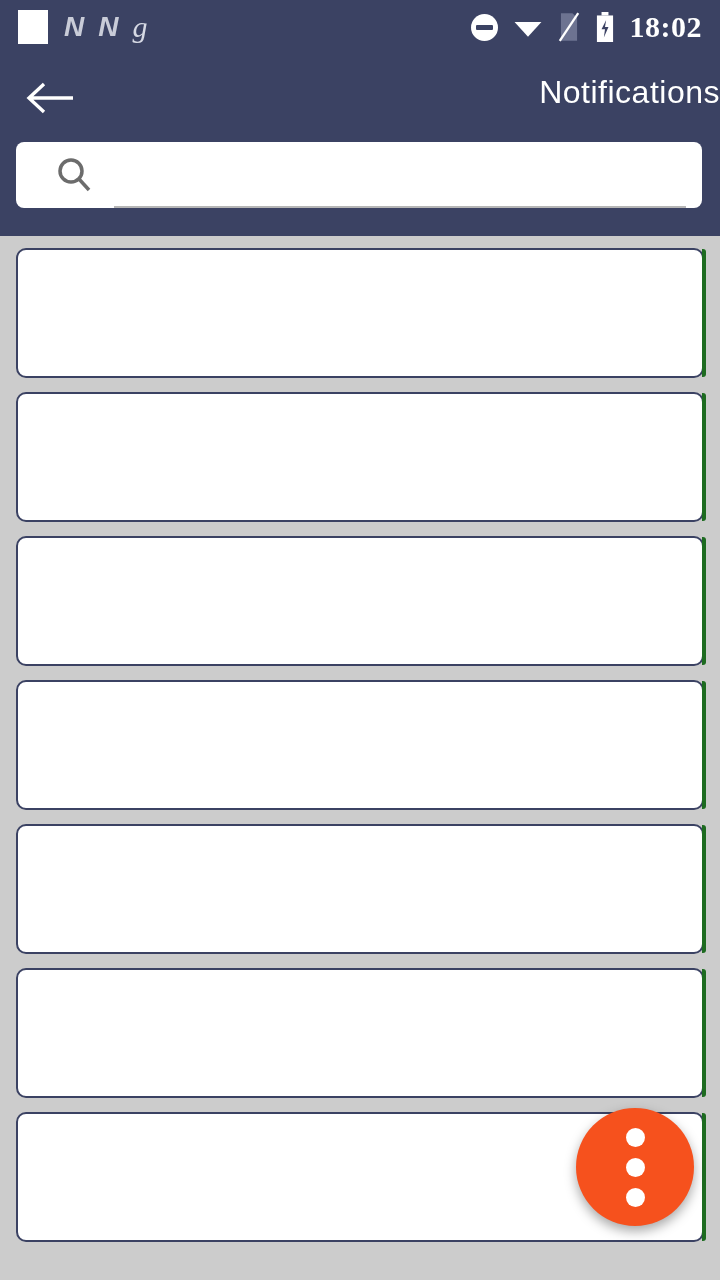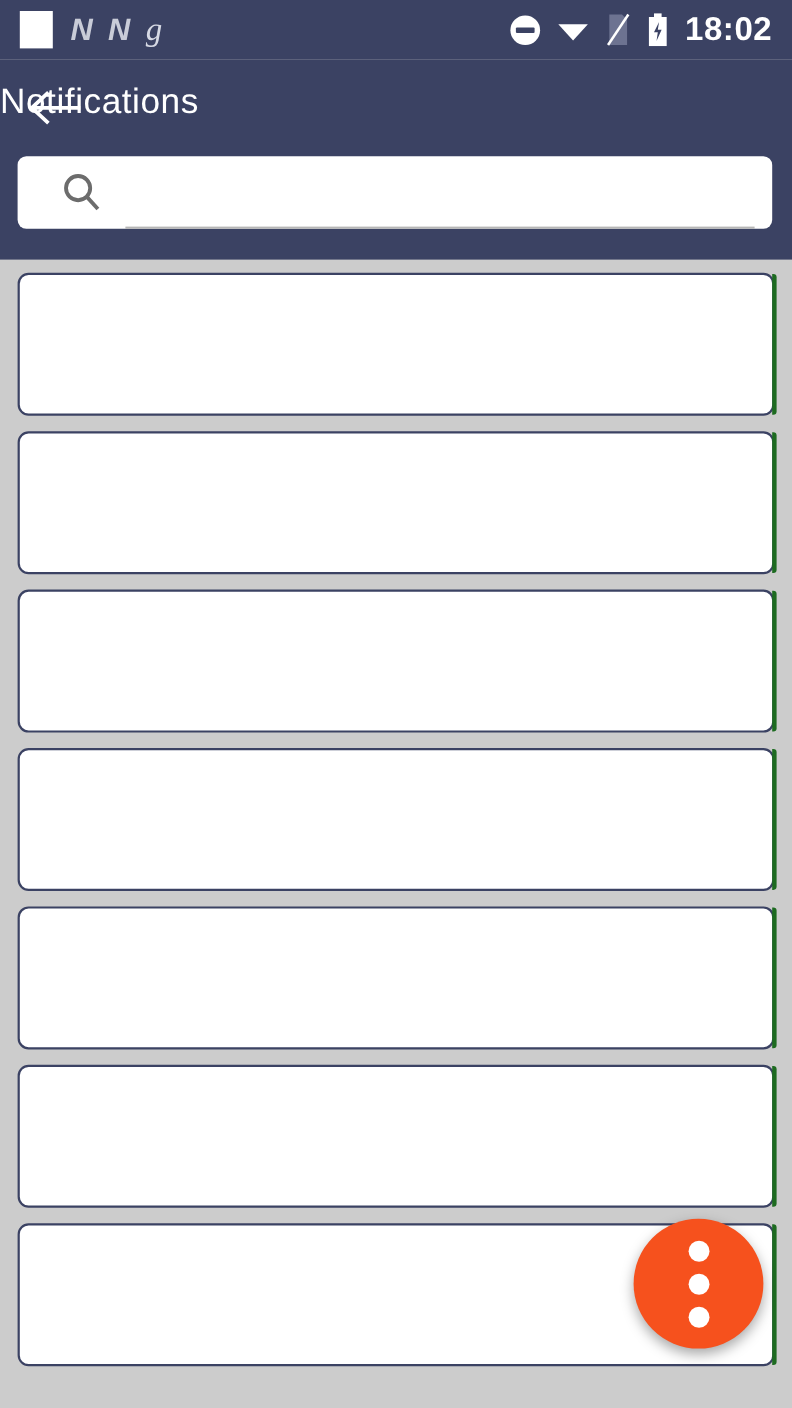--- a/index.html
+++ b/index.html
@@ -10,39 +10,39 @@
     overflow: hidden;
   }
   .screen { position: relative; width: 720px; height: 1280px; background: #cccccc; overflow: hidden; }
 
   
   .statusbar {
     height: 54px; background: #3b4263; display: flex; align-items: center;
     padding: 0 18px; color: #ffffff;
   }
   .sb-left { display: flex; align-items: center; gap: 16px; }
-  .sb-right { margin-left: auto; display: flex; align-items: center; gap: 15px; }
+  .sb-right { margin-left: auto; display: flex; align-items: center; gap: 15px; font-family: Liberation Serif, serif; }
   .sb-square { width: 30px; height: 34px; background: #ffffff; }
   .sb-n { font-size: 28px; font-weight: bold; font-style: italic; color: #c9ccd8; letter-spacing: -2px; }
   .sb-g { font-size: 30px; font-style: italic; color: #d6d9e4; font-family: "Liberation Serif", serif; }
   .sb-time { font-size: 30px; font-weight: bold; letter-spacing: 0.5px; }
   .icon-dnd { width: 27px; height: 27px; border-radius: 50%; background: #fff; position: relative; }
   .icon-dnd::after { content:""; position:absolute; left:5px; top:11px; width:17px; height:5px; background:#3b4263; border-radius:1px;}
   .icon-wifi { width: 30px; height: 22px; }
   .icon-sim { width: 22px; height: 30px; position: relative; }
   .icon-batt { width: 20px; height: 30px; }
 
   
   .appbar { background: #3b4263; height: 182px; position: relative; }
   .back-btn {
     position: absolute; left: 22px; top: 16px; width: 56px; height: 56px;
     display: flex; align-items: center; justify-content: center; cursor: pointer;
   }
   .page-title {
-    position: absolute; left: 0; right: 0; top: 20px; text-align: left;
+    position: absolute; left: 0; right: 0; top: 20px; text-align: right;
     color: #ffffff; font-size: 32px; font-weight: normal; letter-spacing: 0.5px;
   }
   .search-wrap {
     position: absolute; left: 16px; right: 18px; top: 88px; height: 66px;
     background: #ffffff; border-radius: 8px; display: flex; align-items: center;
   }
   .search-icon { margin-left: 38px; }
   .search-input {
     flex: 1; border: none; outline: none; background: transparent;
     margin-left: 20px; margin-right: 16px; height: 56px;

